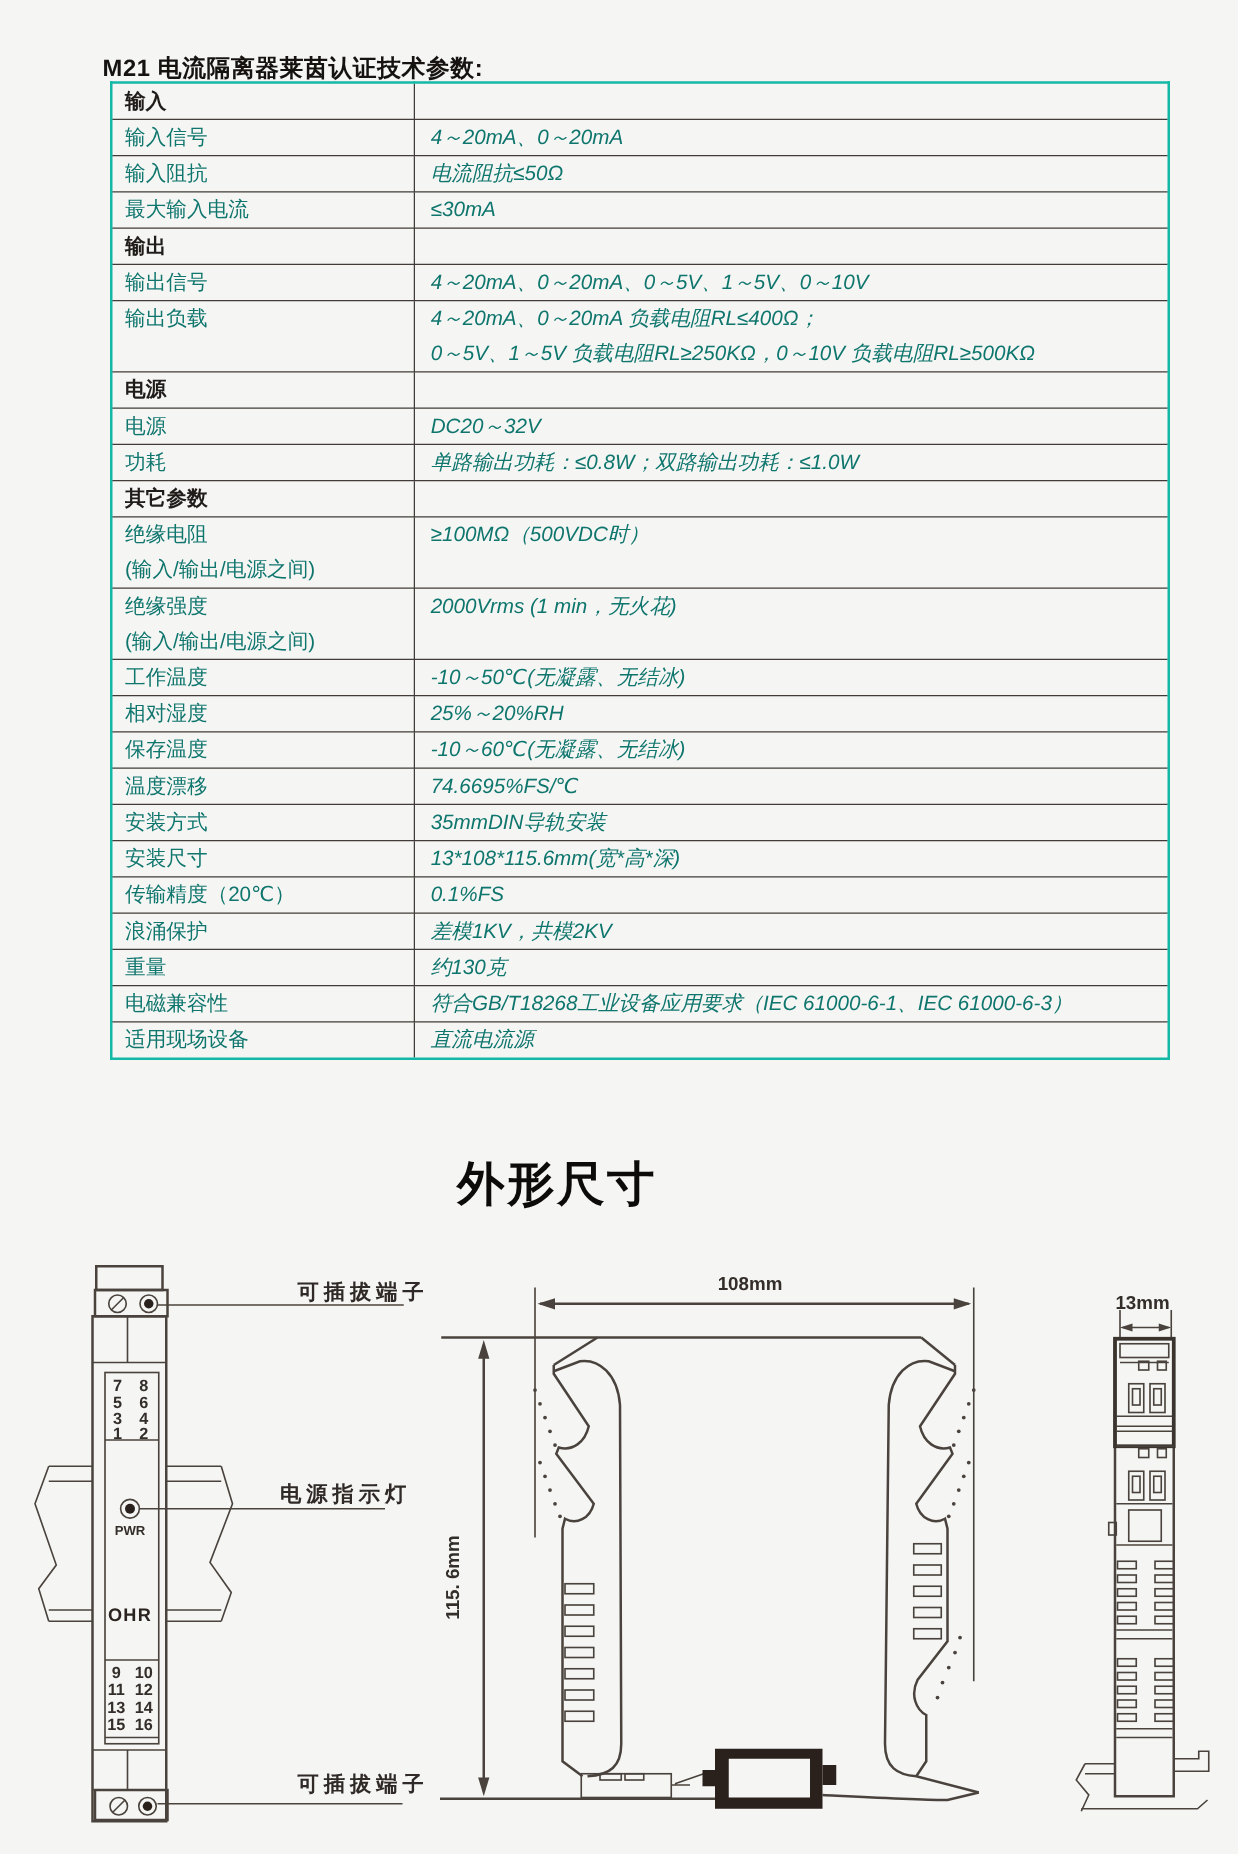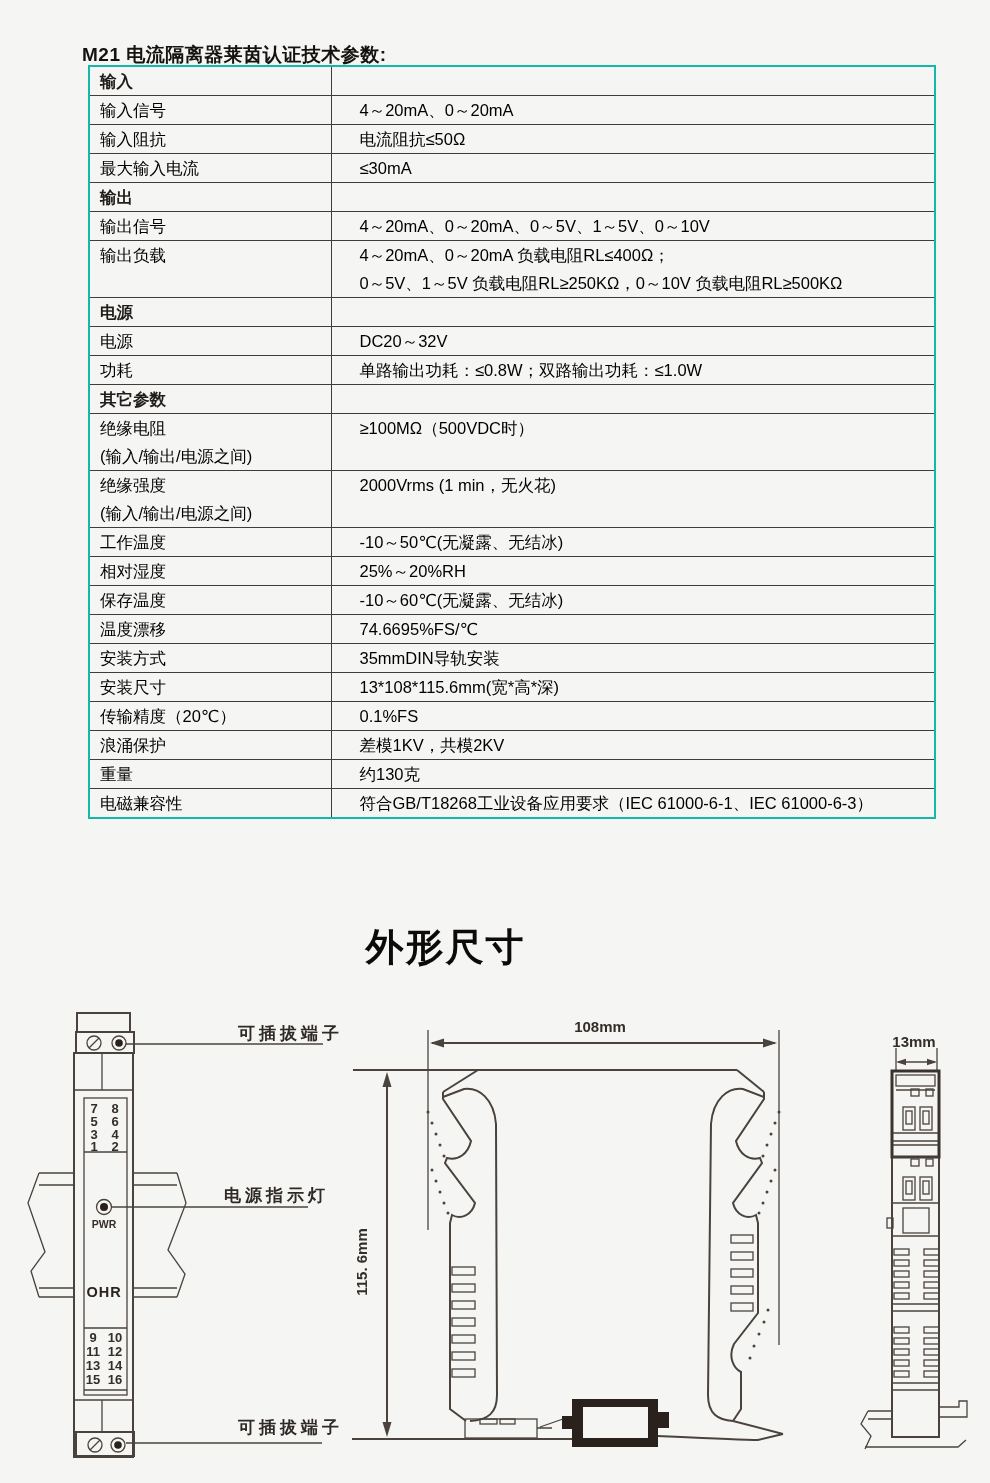--- a/index.html
+++ b/index.html
@@ -17,23 +17,23 @@
     position:absolute;left:56px;top:65px;width:848px;
     border-collapse:collapse;table-layout:fixed;
     border:2px solid #14b8a6;
     font-size:16.5px;
     margin-left:32px;
   }
   table.spec col.c1{width:242px;}
   table.spec td{
     border:1.5px solid #413c38;
     padding:0 10px;line-height:28px;vertical-align:top;
-    white-space:pre-line;color:#000000;
-  }
-  table.spec td.val{padding-left:28px;}
+    white-space:pre-line;color:#0f766e;
+  }
+  table.spec td.val{padding-left:13px;font-style:italic;}
   table.spec tr.section td{font-weight:bold;color:#201c1a;}
   .fig-title{
     position:absolute;left:0;top:922px;width:891px;margin:0;
     text-align:center;font-size:38px;font-weight:bold;color:#0d0b0a;
     letter-spacing:2px;
   }
   svg.fig{position:absolute;left:0;top:1005px;}
   .ln{stroke:#4a433d;stroke-width:2;fill:none;}
   .lnthin{stroke:#4a433d;stroke-width:1.3;fill:none;}
   .lnheavy{stroke:#3a332e;stroke-width:3;fill:none;}
@@ -143,20 +143,24 @@
         <td>浪涌保护</td>
         <td class="val">差模1KV，共模2KV</td>
       </tr>
     <tr>
         <td>重量</td>
         <td class="val">约130克</td>
       </tr>
     <tr>
         <td>电磁兼容性</td>
         <td class="val">符合GB/T18268工业设备应用要求（IEC 61000-6-1、IEC 61000-6-3）</td>
+      </tr>
+    <tr>
+        <td>适用现场设备</td>
+        <td class="val">直流电流源</td>
       </tr>
   </tbody>
 </table>
 
 <h2 class="fig-title">外形尺寸</h2>
 
 <svg class="fig" width="990" height="478" viewBox="0 1005 990 478" xmlns="http://www.w3.org/2000/svg">
 
   <g>
 

